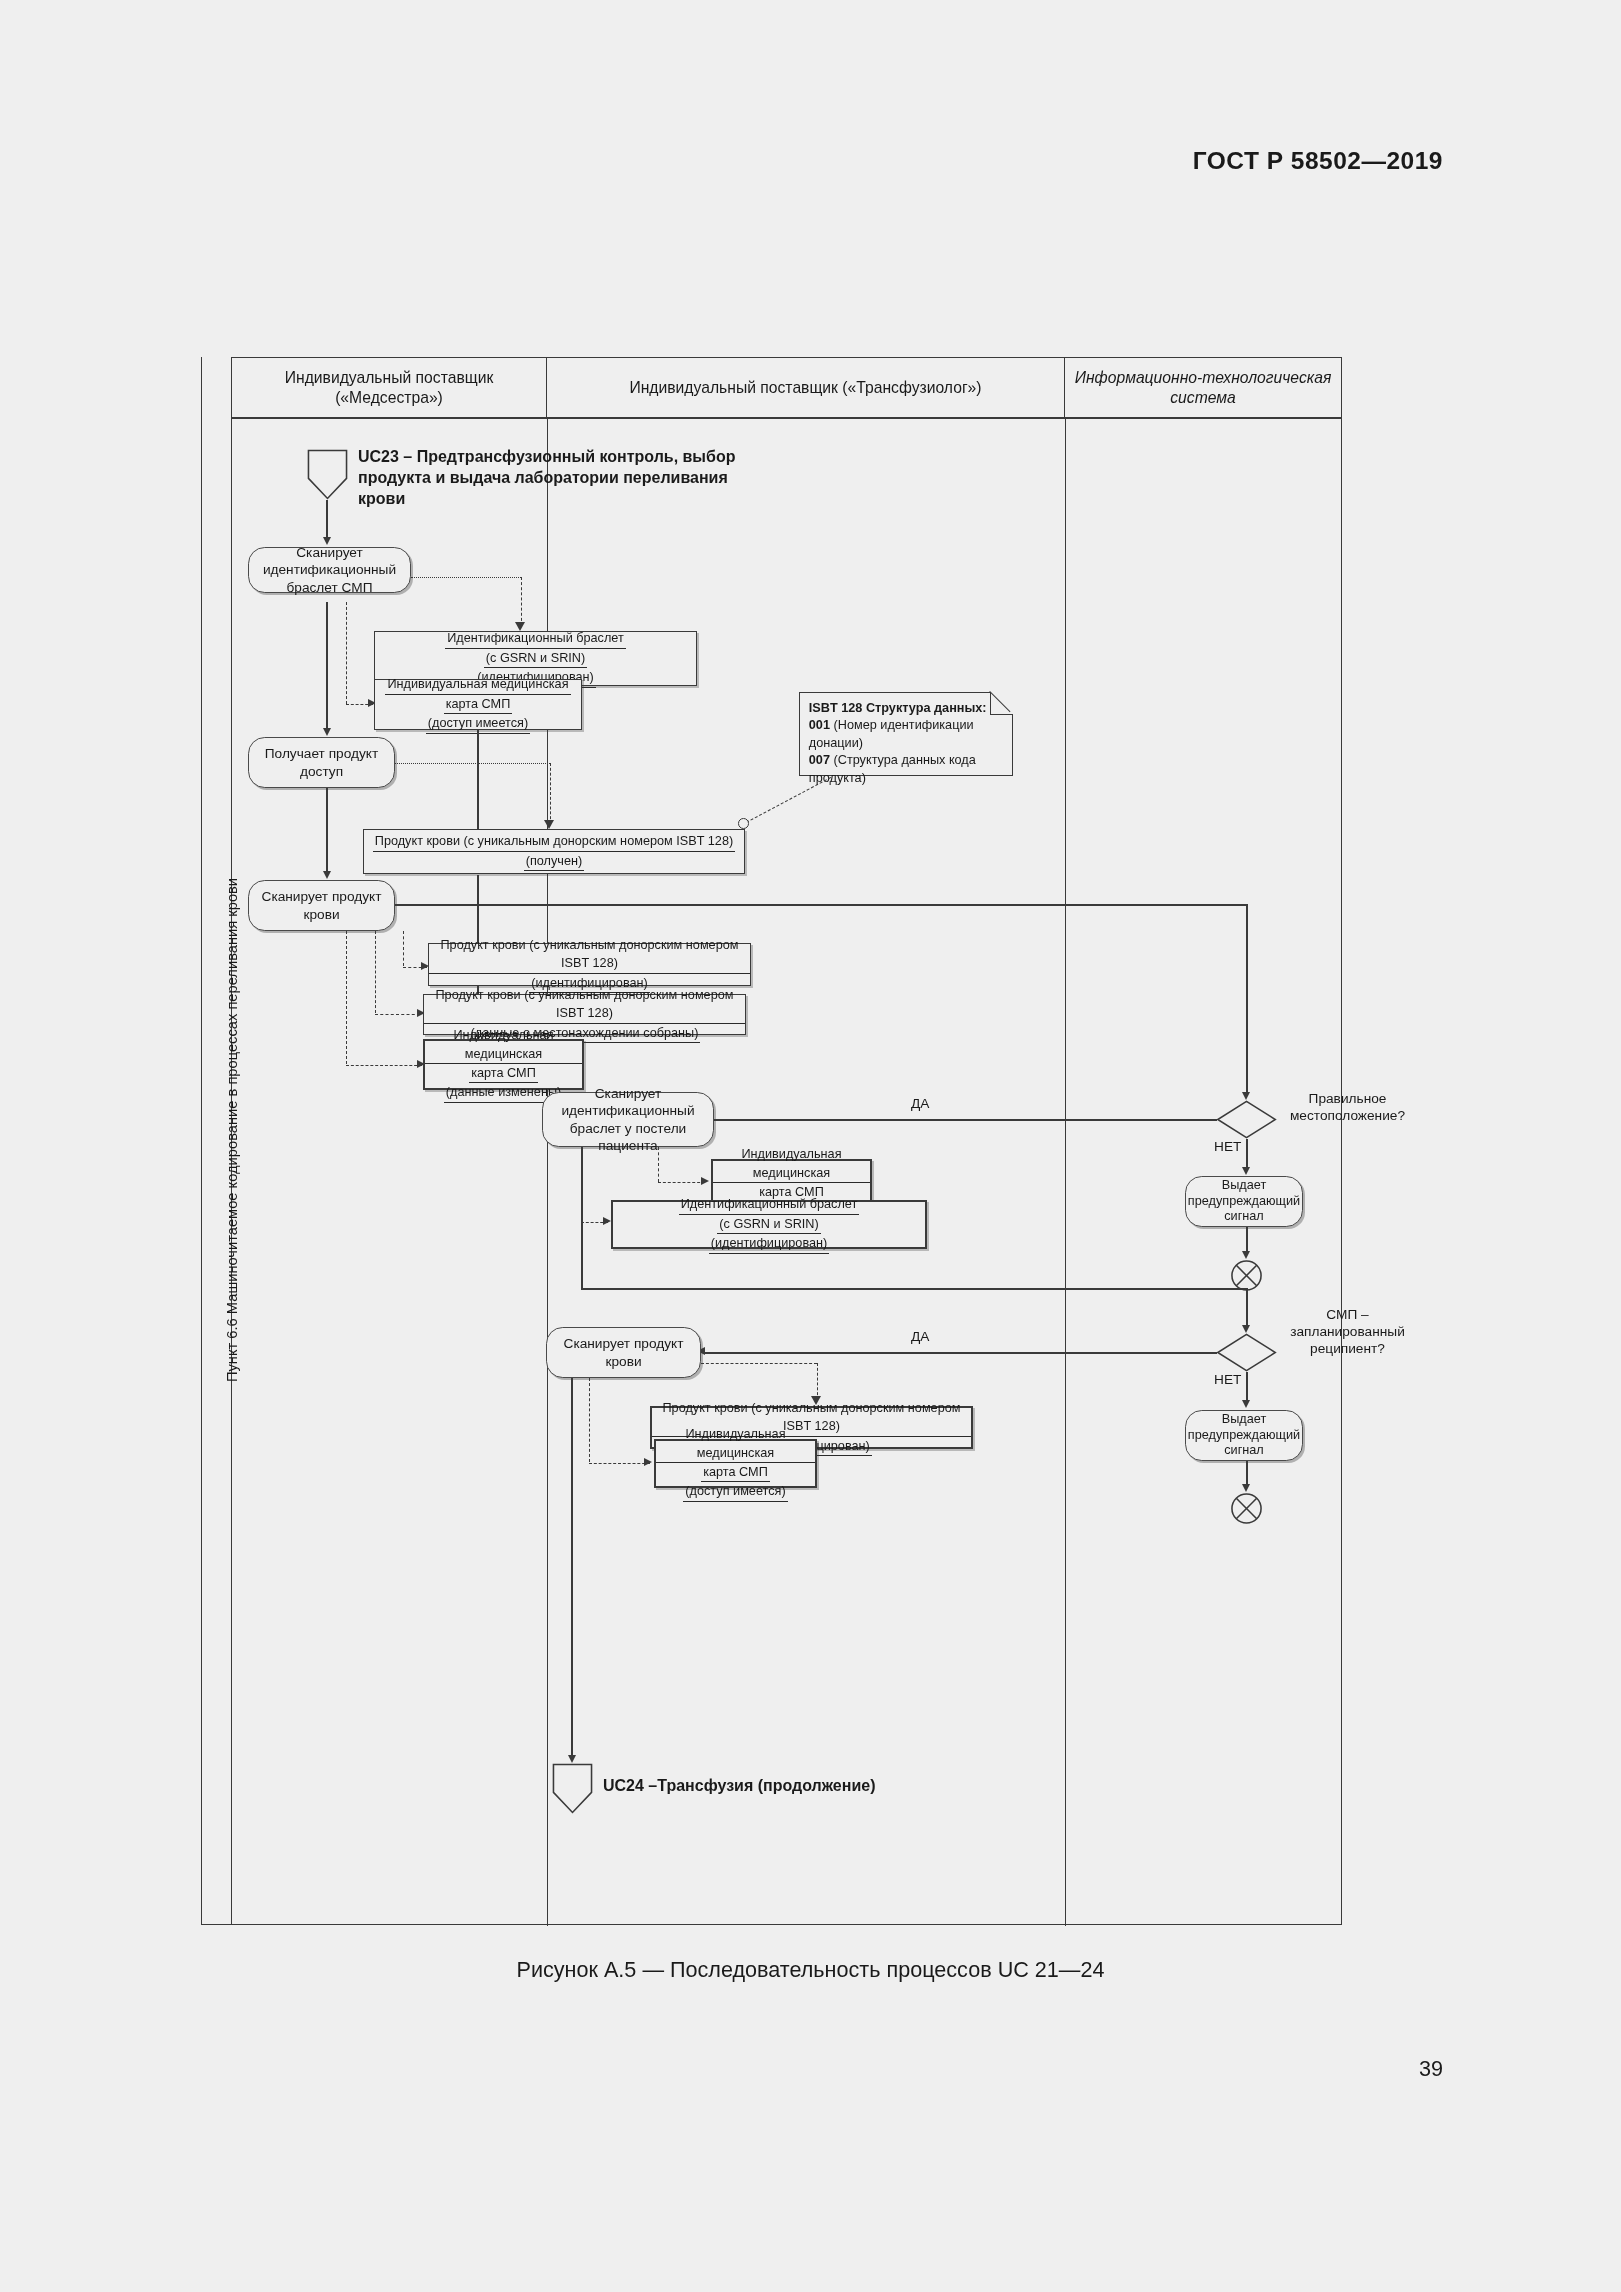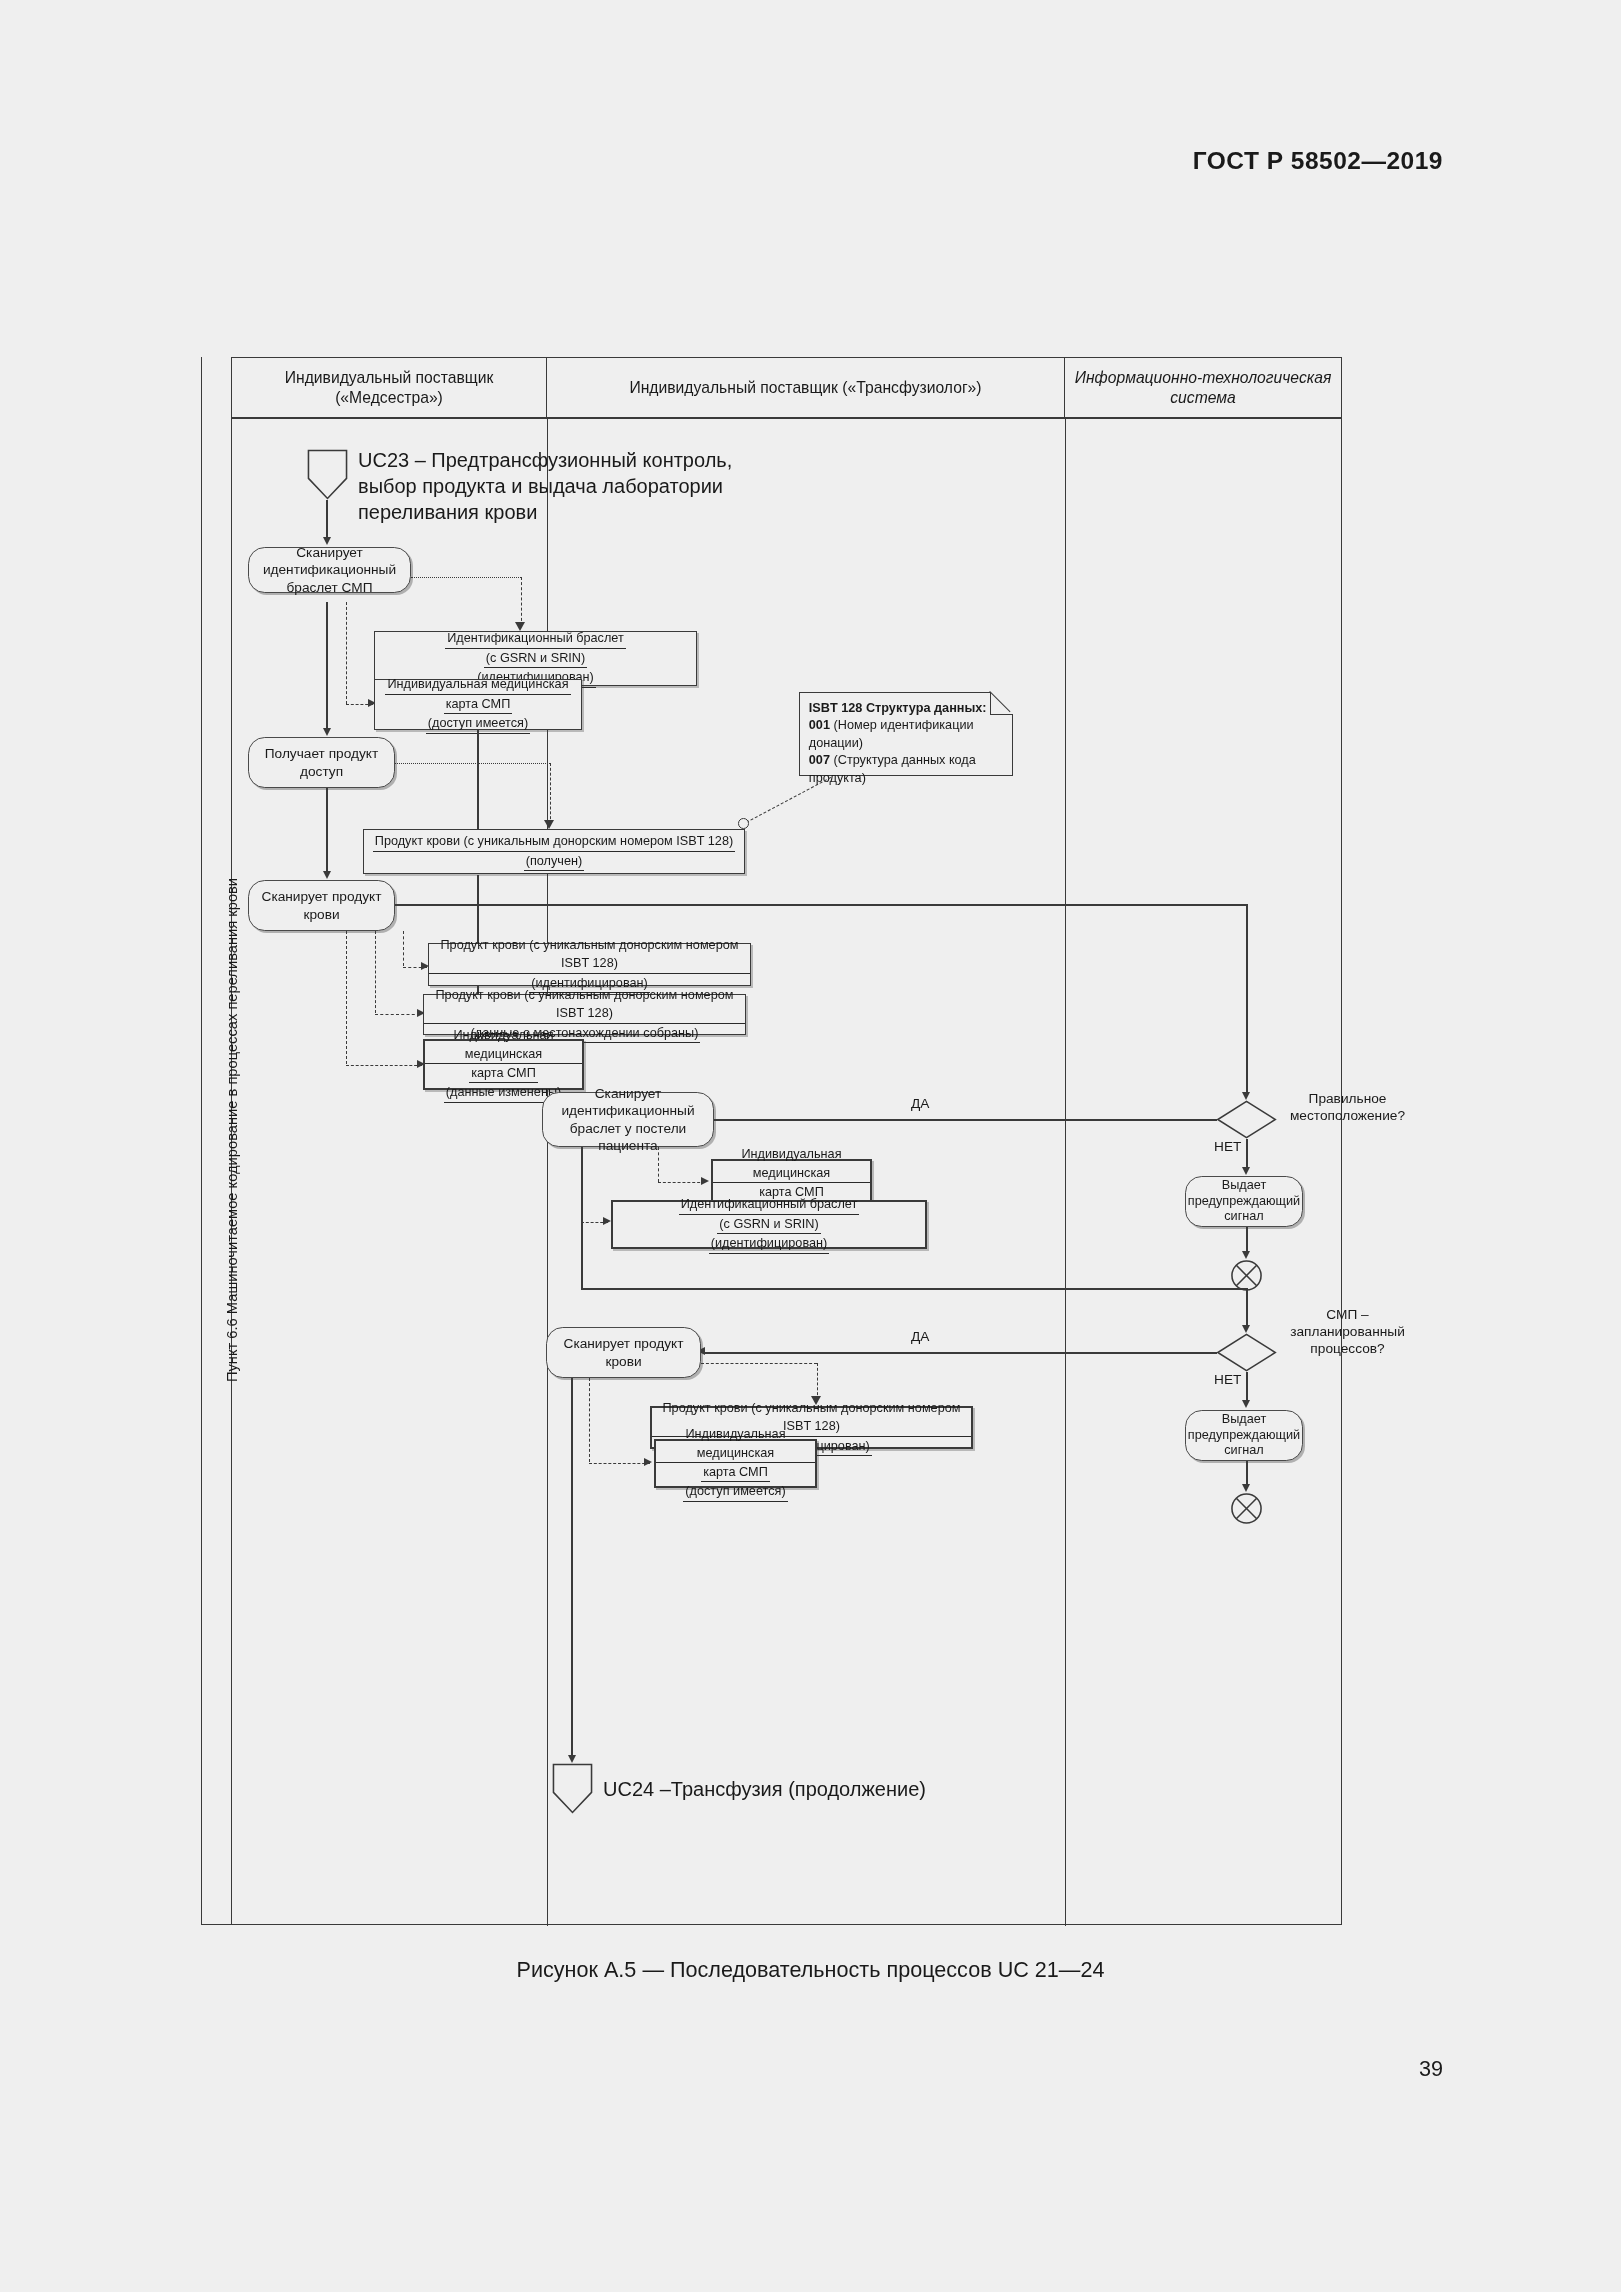--- a/index.html
+++ b/index.html
@@ -44,21 +44,21 @@
   .object span{border-bottom:1.2px solid #2a2a2a;display:inline-block;padding:0 2px;}
   .object.thick{border-width:2.4px;}
 
   .note{position:absolute;border:1.6px solid #3a3a3a;background:#efefef;box-sizing:border-box;font-size:12.7px;line-height:1.38;padding:6.9px 8.8px;}
   .note b{font-weight:bold;}
   .note-fold{position:absolute;right:-1px;top:-1px;width:21.6px;height:21.6px;background:#efefef;border-left:1.5px solid #3a3a3a;border-bottom:1.5px solid #3a3a3a;}
   .note-fold:after{content:"";position:absolute;left:-1px;top:-1px;width:29px;height:0;border-top:1.5px solid #3a3a3a;transform:rotate(45deg);transform-origin:left top;}
 
   .start-node{position:absolute;width:41px;height:51px;}
   .start-node svg{display:block;}
-  .start-label{position:absolute;font-size:20px;font-weight:normal;line-height:1.3;}
+  .start-label{position:absolute;font-size:16px;font-weight:bold;line-height:1.3;}
 
   .decision{position:absolute;width:61px;height:39px;}
   .decision svg{display:block;}
   .dec-label{position:absolute;font-size:13.7px;line-height:1.25;text-align:center;}
 
   .end-node{position:absolute;width:33px;height:33px;}
   .end-node svg{display:block;}
 
   .flowlabel{position:absolute;font-size:13.7px;}
 
@@ -255,21 +255,21 @@
       <div class="ln lnv" style="left:380px;top:837px;height:141px;"></div>
       <div class="ln lnh" style="left:380px;top:978px;width:665px;"></div>
       <div class="ln lnv" style="left:1045px;top:978px;height:41px;"></div>
       <div class="arrow ar-down" style="left:1041px;top:1015px;"></div>
 
       <div class="decision" style="left:1015px;top:1023px;">
         <svg width="61" height="39" viewBox="0 0 62 40">
           <path d="M31 1.5 L60.5 20 L31 38.5 L1.5 20 Z" fill="#efefef" stroke="#3a3a3a" stroke-width="1.6"></path>
         </svg>
       </div>
-      <div class="dec-label" style="left:1082px;top:996px;width:129px;">СМП – запланированный процессов?</div>
+      <div class="dec-label" style="left:1082px;top:996px;width:129px;">СМП – запланированный реципиент?</div>
 
       <div class="ln lnh" style="left:502px;top:1042px;width:514px;"></div>
       <div class="arrow ar-left" style="left:496px;top:1037px;"></div>
       <div class="flowlabel" style="left:710px;top:1019px;">ДА</div>
 
       <div class="ln lnv" style="left:1045px;top:1062px;height:31px;"></div>
       <div class="arrow ar-down" style="left:1041px;top:1090px;"></div>
       <div class="flowlabel" style="left:1013px;top:1062px;">НЕТ</div>
 
       <div class="action" style="left:984px;top:1100px;width:118px;height:51px;font-size:12.7px;">Выдает предупреждающий сигнал</div>

